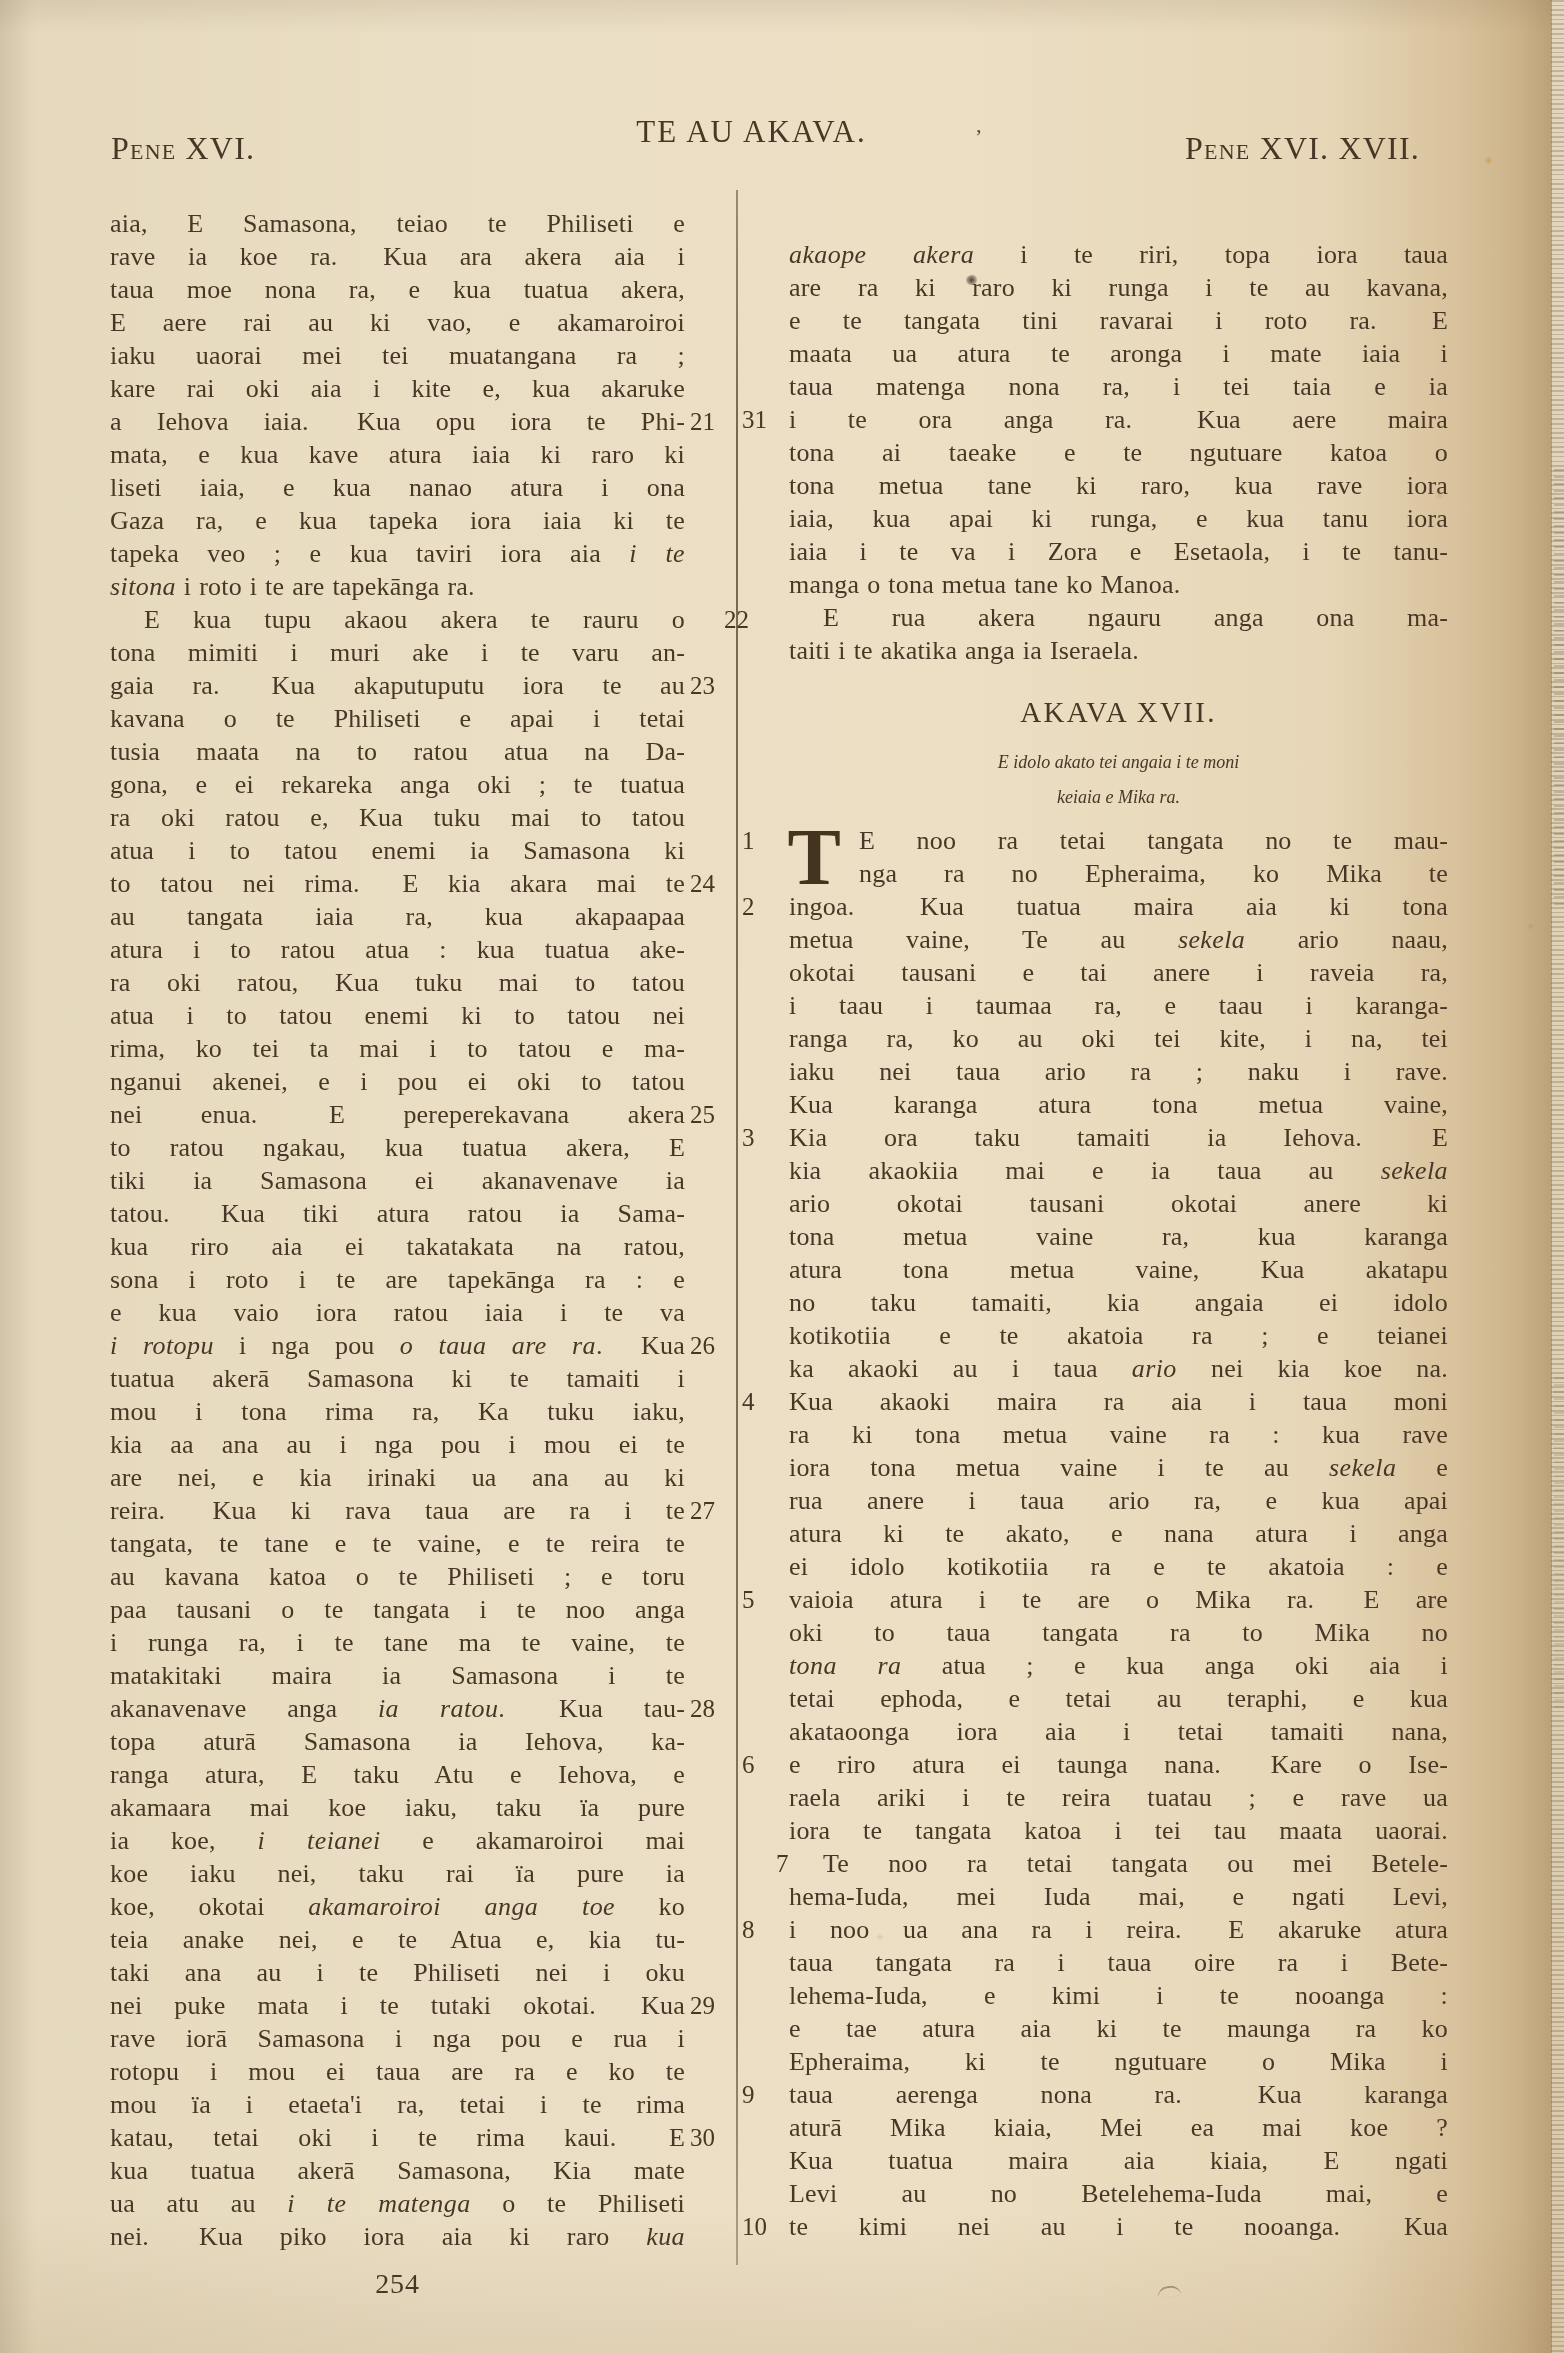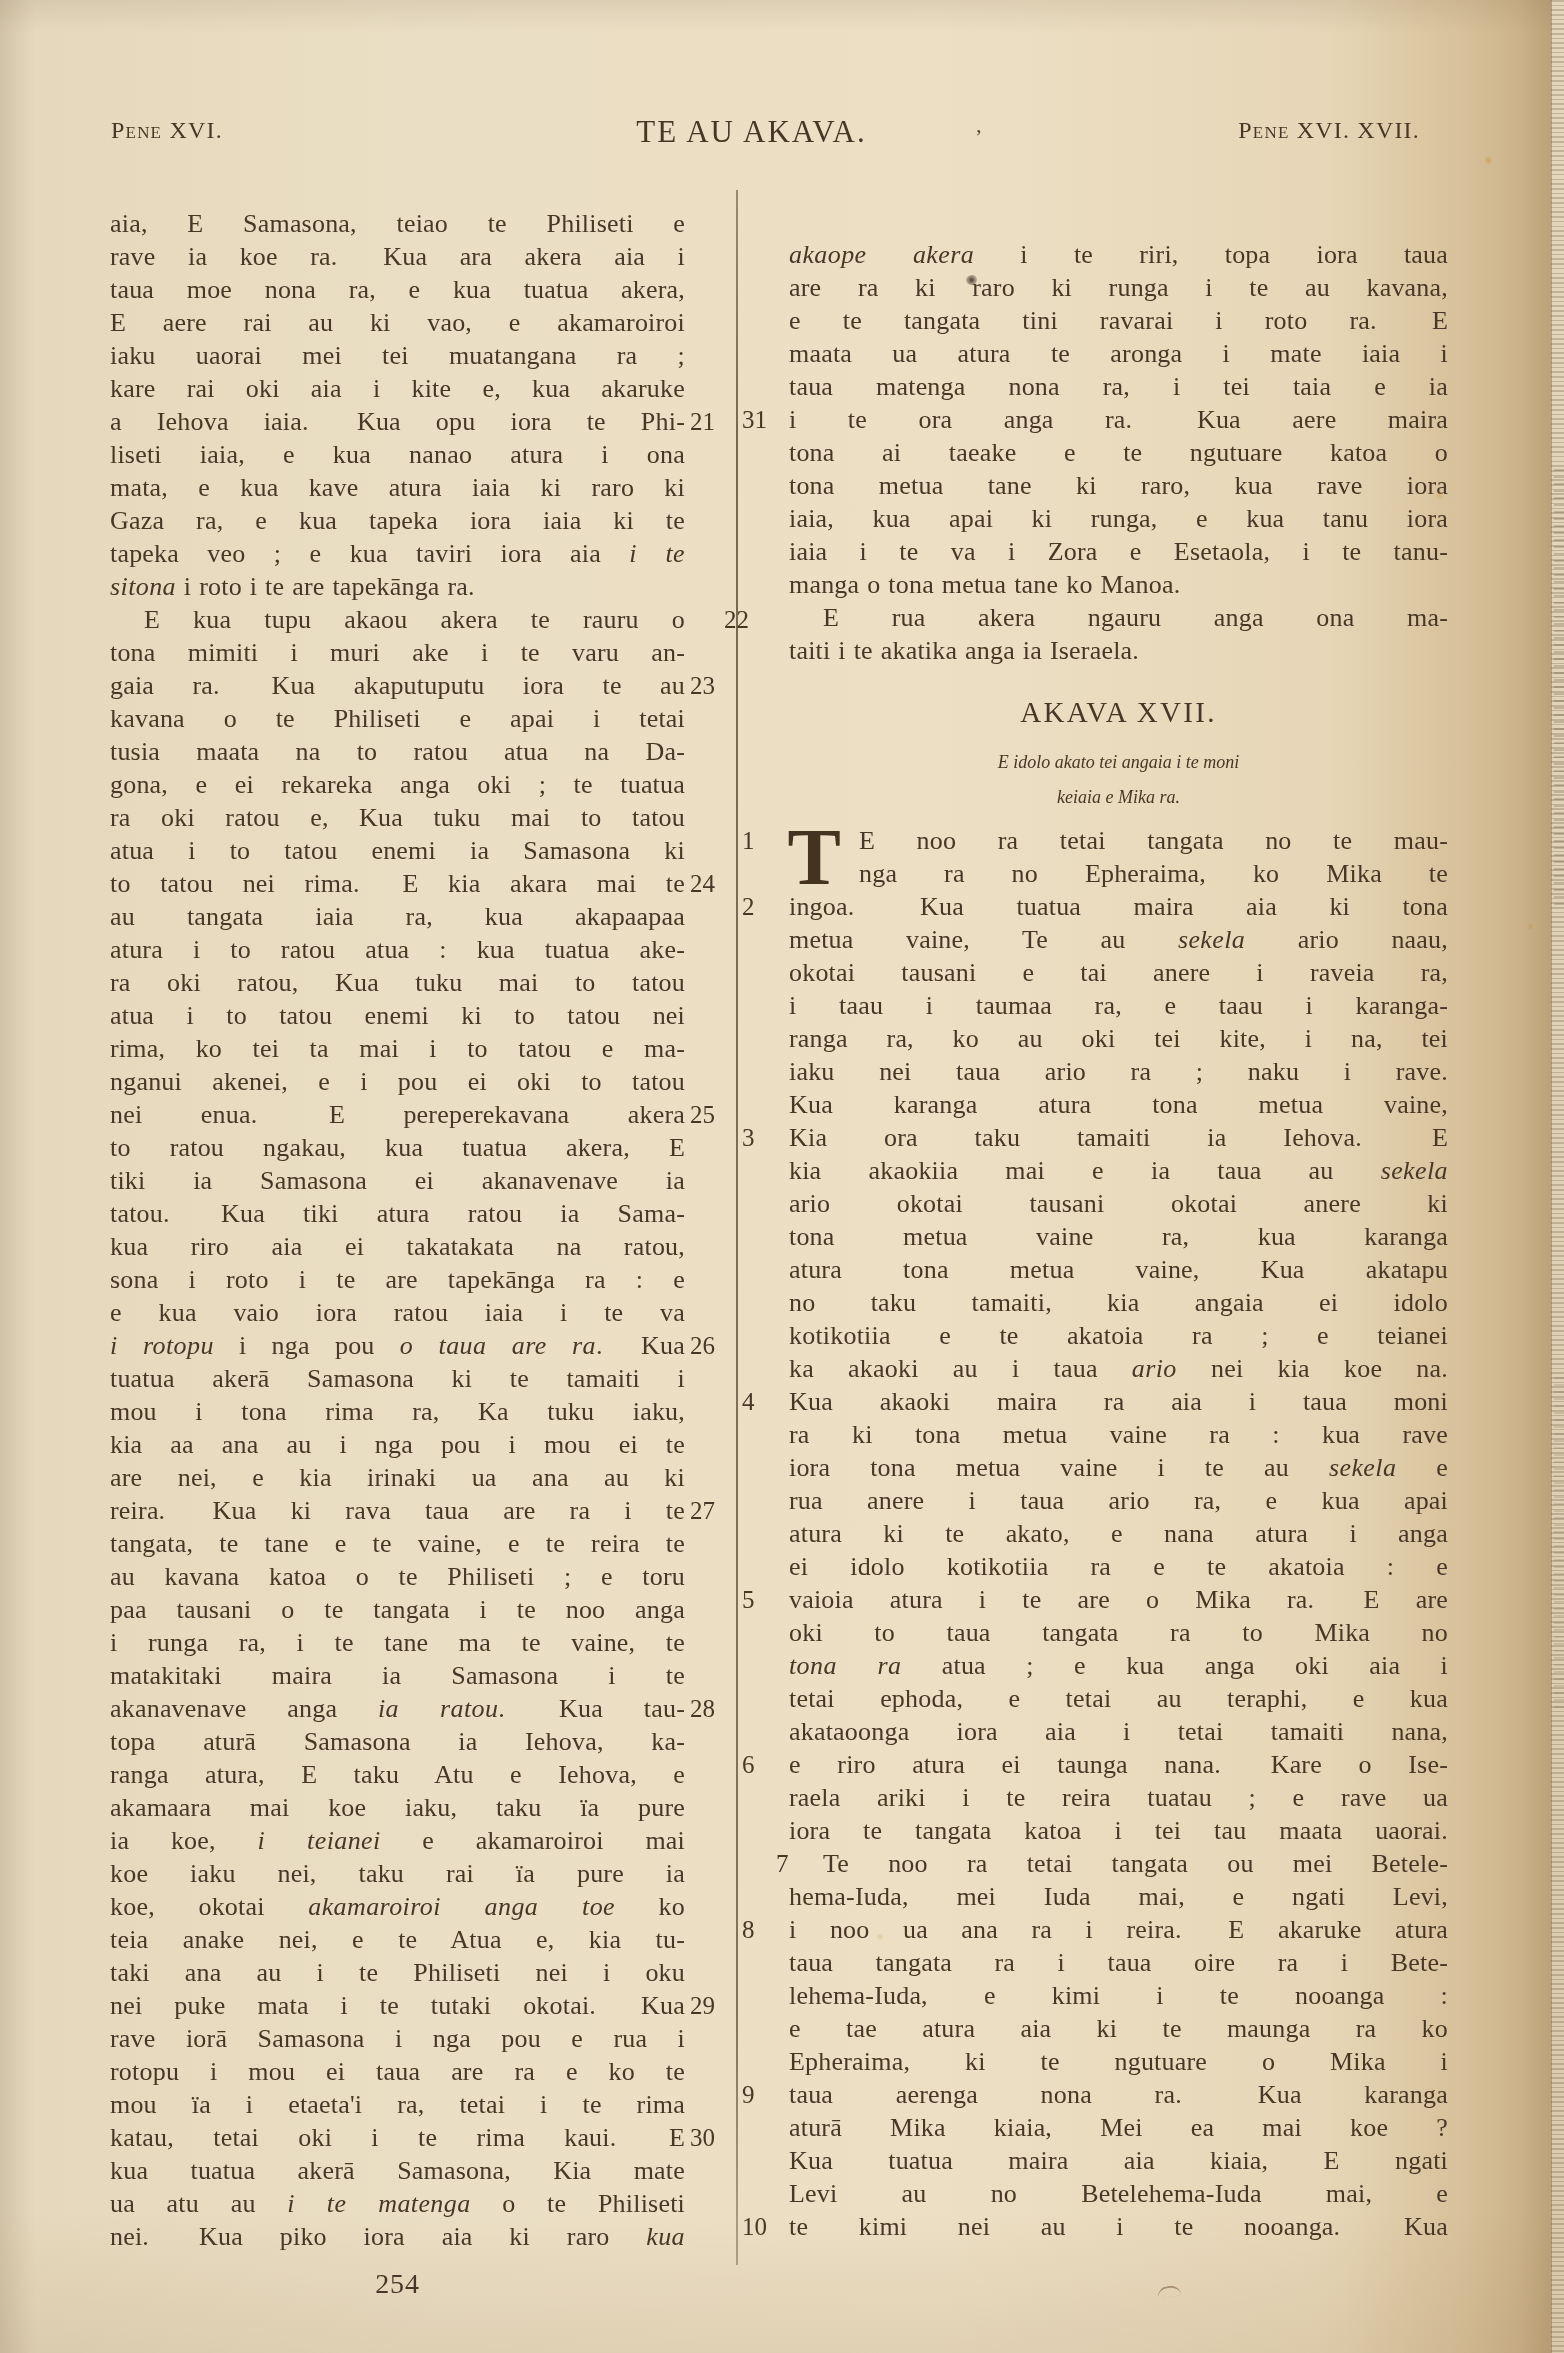--- a/index.html
+++ b/index.html
@@ -9,21 +9,21 @@
     font-family:"Liberation Serif","DejaVu Serif",serif;
     color:#483726;
     background:
       linear-gradient(90deg, rgba(96,74,50,.15) 0%, rgba(96,74,50,0) 2.2%),
       linear-gradient(270deg, rgba(118,88,52,.26) 0.6%, rgba(150,115,75,.16) 3%, rgba(172,136,92,.10) 7%, rgba(0,0,0,0) 14%),
       linear-gradient(180deg, rgba(90,70,45,.10) 0%, rgba(0,0,0,0) 1.4%),
       linear-gradient(0deg, rgba(142,106,64,.12) 0%, rgba(0,0,0,0) 6%),
       linear-gradient(90deg, #e5d8bc 0%, #eadec4 28%, #ecdfc4 60%, #e7d7b8 84%, #dcc7a1 94%, #d0b78c 100%);
   }
   
-  .rh{position:absolute;top:117px;font-size:24px;letter-spacing:1.2px;font-variant:small-caps;}
+  .rh{position:absolute;top:130px;font-size:32px;letter-spacing:1.2px;font-variant:small-caps;}
   .rh-left{left:111px;}
   .rh-right{left:789px;width:631px;text-align:right;}
   .rh-center{left:423px;width:657px;text-align:center;font-variant:normal;font-size:31px;letter-spacing:2px;top:114px;}
   .hdr-mark{position:absolute;left:975px;top:124px;font-size:22px;color:#5a4631;}
   
   .col-left{position:absolute;left:110px;top:207px;width:575px;}
   .col-right{position:absolute;left:789px;top:0;width:659px;height:2316px;margin-top:31px;}
   .line{position:relative;font-size:26px;line-height:33px;letter-spacing:0.2px;word-spacing:1.2px;
         text-align:justify;text-align-last:justify;white-space:normal;}
   .line.nofill{text-align-last:left;}
@@ -79,22 +79,22 @@
 
   <div class="col-left">
     <div>
         <div class="line"><span>aia, E Samasona, teiao te Philiseti e</span></div>
         <div class="line"><span>rave ia koe ra.  Kua ara akera aia i</span></div>
         <div class="line"><span>taua moe nona ra, e kua tuatua akera,</span></div>
         <div class="line"><span>E aere rai au ki vao, e akamaroiroi</span></div>
         <div class="line"><span>iaku uaorai mei tei muatangana ra ;</span></div>
         <div class="line"><span>kare rai oki aia i kite e, kua akaruke</span></div>
         <div class="line"><span class="vnum">21</span><span>a Iehova iaia.  Kua opu iora te Phi-</span></div>
+        <div class="line"><span>mata, e kua kave atura iaia ki raro ki</span></div>
         <div class="line"><span>liseti iaia, e kua nanao atura i ona</span></div>
-        <div class="line"><span>mata, e kua kave atura iaia ki raro ki</span></div>
         <div class="line"><span>Gaza ra, e kua tapeka iora iaia ki te</span></div>
         <div class="line"><span>tapeka veo ; e kua taviri iora aia <i>i te</i></span></div>
         <div class="line nofill"><span><i>sitona</i> i roto i te are tapekānga ra.</span></div>
         <div class="line ind"><span class="vnum">22</span><span>E kua tupu akaou akera te rauru o</span></div>
         <div class="line"><span>tona mimiti i muri ake i te varu an-</span></div>
         <div class="line"><span class="vnum">23</span><span>gaia ra.  Kua akaputuputu iora te au</span></div>
         <div class="line"><span>kavana o te Philiseti e apai i tetai</span></div>
         <div class="line"><span>tusia maata na to ratou atua na Da-</span></div>
         <div class="line"><span>gona, e ei rekareka anga oki ; te tuatua</span></div>
         <div class="line"><span>ra oki ratou e, Kua tuku mai to tatou</span></div>

